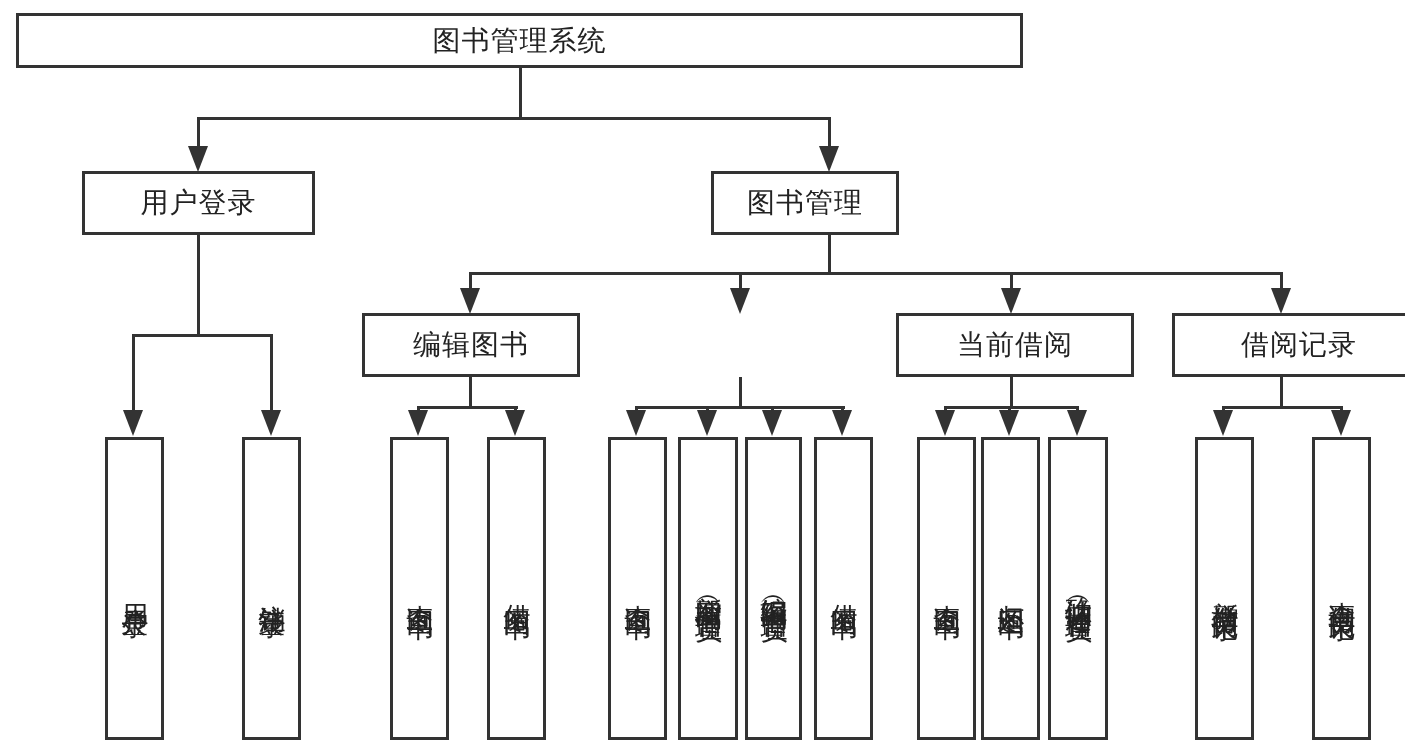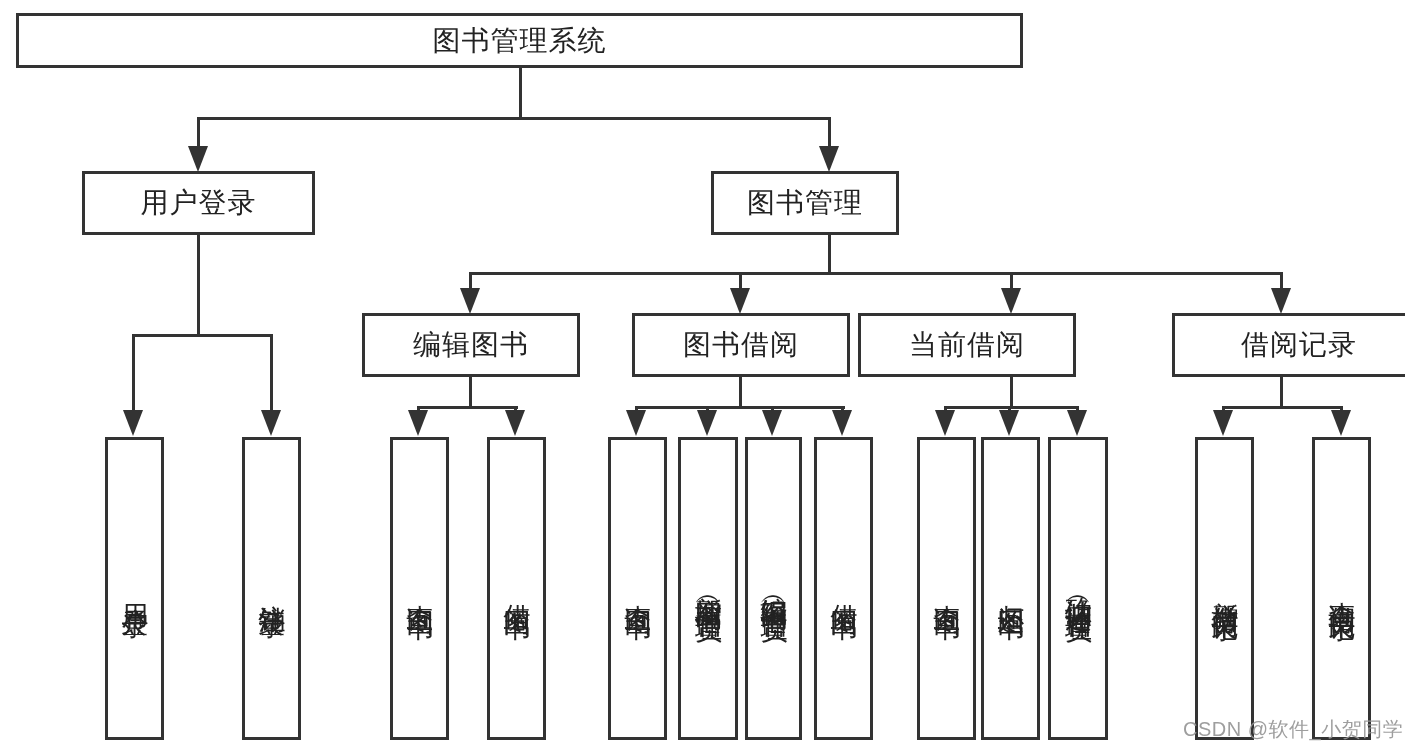--- a/index.html
+++ b/index.html
@@ -118,24 +118,21 @@
   <div class="box lvl" style="left:82px;top:171px;width:233px">
     <span>用户登录</span>
   </div>
   <div class="box lvl" style="left:711px;top:171px;width:188px">
     <span>图书管理</span>
   </div>
 
   <div class="box lvl" style="left:362px;top:313px;width:218px">
     <span>编辑图书</span>
   </div>
-  <div class="box lvl" style="left:632px;top:313px;width:218px">
-    <span>图书借阅</span>
-  </div>
-  <div class="box lvl" style="left:858px;top:313px;width:218px">
+  <div class="box lvl" style="left:896px;top:313px;width:238px">
     <span>当前借阅</span>
   </div>
   <div class="box lvl" style="left:1172px;top:313px;width:254px">
     <span>借阅记录</span>
   </div>
 
   <div class="box leaf" style="left:105px">
     <span class="vt">用户登录</span>
   </div>
   <div class="box leaf" style="left:242px">
@@ -168,15 +165,14 @@
   <div class="box leaf" style="left:1048px;width:60px">
     <span class="vt">确认归还（管理员）</span>
   </div>
   <div class="box leaf" style="left:1195px">
     <span class="vt">新增借阅记录</span>
   </div>
   <div class="box leaf" style="left:1312px">
     <span class="vt">查询借阅记录</span>
   </div>
 
-  <div class="watermark">CSDN @软件_小贺同学</div>
 
 </div>
 
 </body></html>

